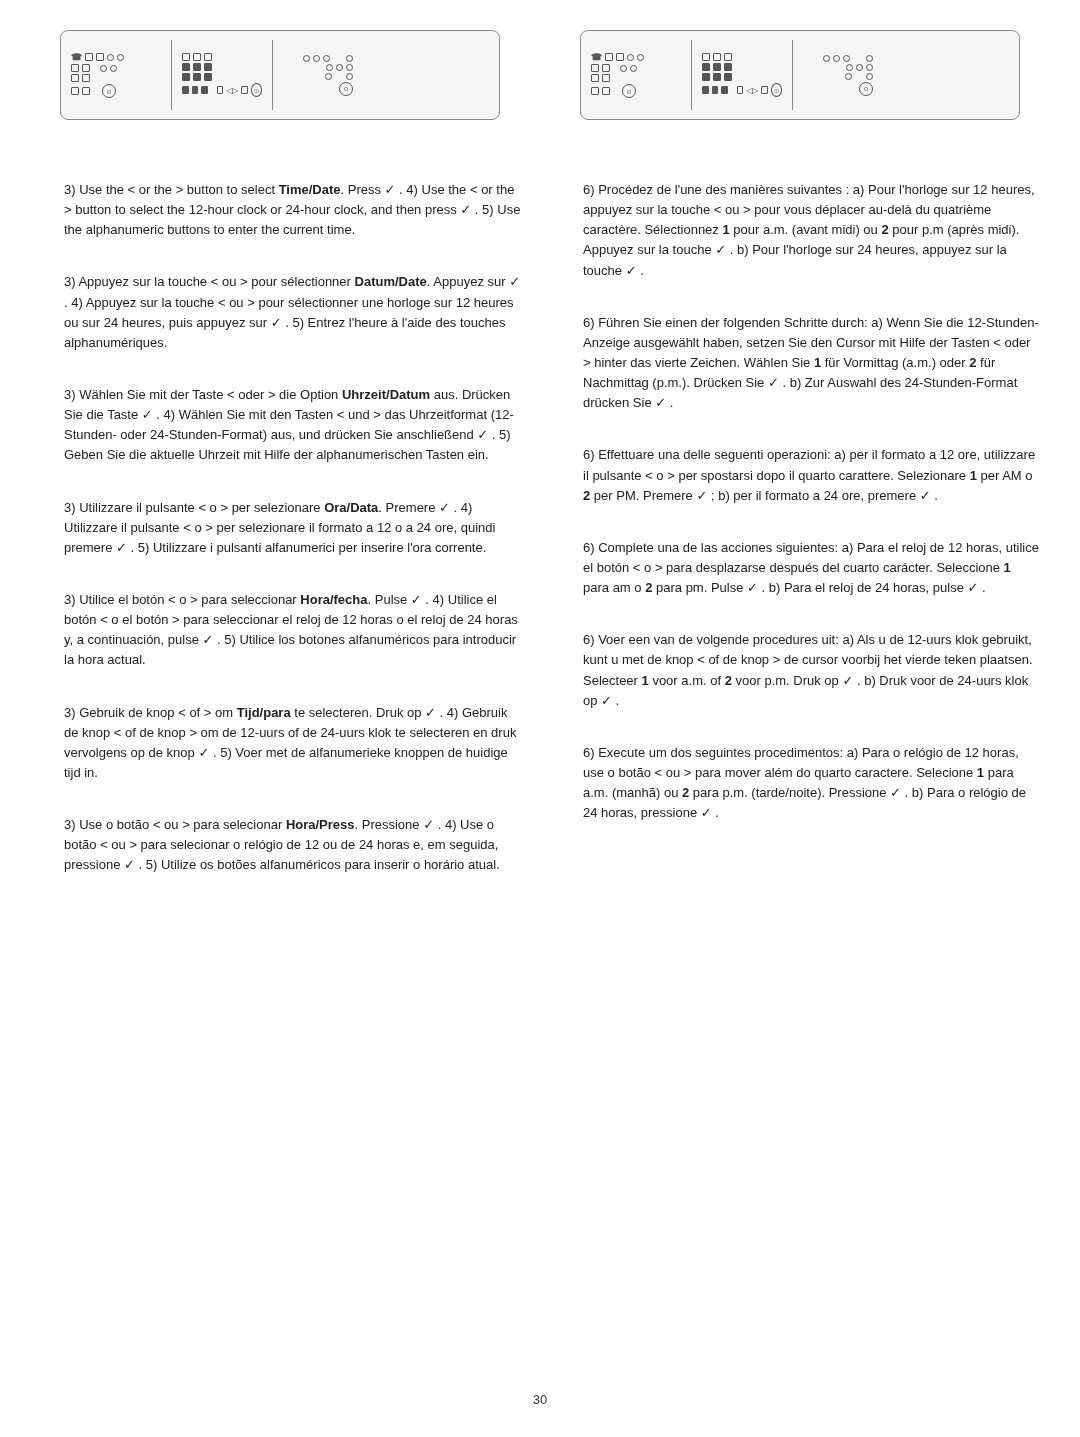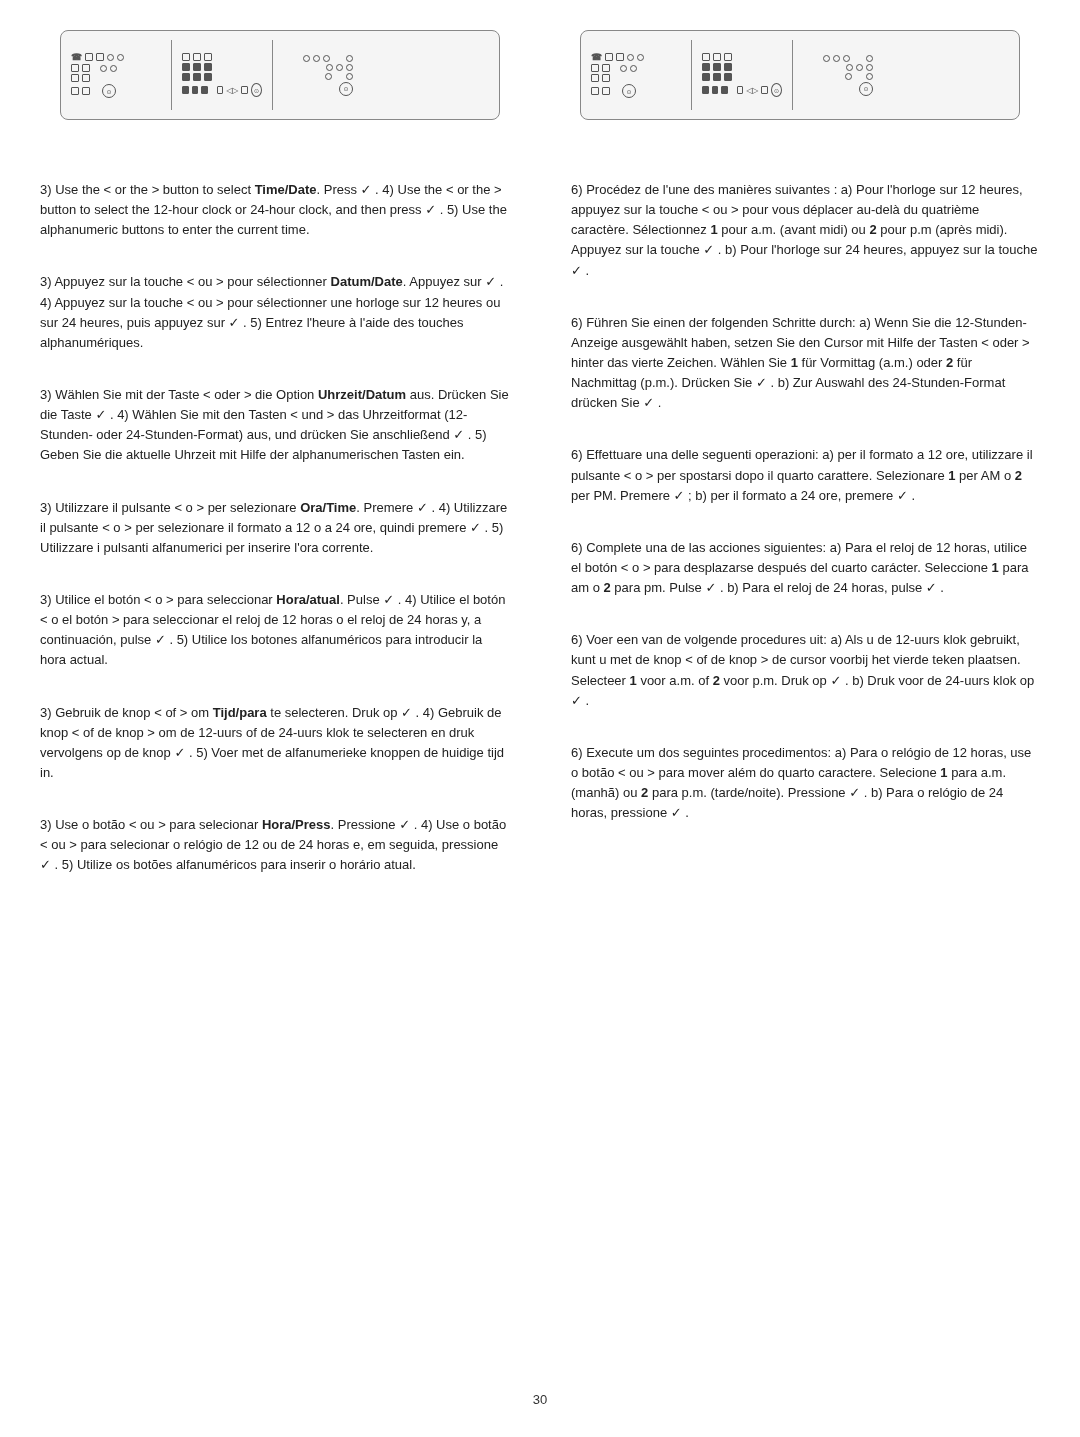--- a/index.html
+++ b/index.html
@@ -84,20 +84,21 @@
       width: 1px;
       height: 70px;
       background: #888;
       margin: 0 6px;
     }
 
     
     .content-area {
       display: flex;
       gap: 2px;
+      margin-left: 24px;
     }
 
     .col-left {
       width: 50%;
       padding-right: 30px;
     }
 
     .col-right {
       width: 50%;
       padding-left: 30px;
@@ -318,27 +319,27 @@
       </div>
 
       <div class="instruction-block">
         <p>
           3) Wählen Sie mit der Taste &lt; oder &gt; die Option <strong>Uhrzeit/Datum</strong> aus. Drücken Sie die Taste ✓ . 4) Wählen Sie mit den Tasten &lt; und &gt; das Uhrzeitformat (12-Stunden- oder 24-Stunden-Format) aus, und drücken Sie anschließend ✓ . 5) Geben Sie die aktuelle Uhrzeit mit Hilfe der alphanumerischen Tasten ein.
         </p>
       </div>
 
       <div class="instruction-block">
         <p>
-          3) Utilizzare il pulsante &lt; o &gt; per selezionare <strong>Ora/Time</strong>. Premere ✓ . 4) Utilizzare il pulsante &lt; o &gt; per selezionare il formato a 12 o a 24 ore, quindi premere ✓ . 5) Utilizzare i pulsanti alfanumerici per inserire l'ora corrente.
-        </p>
-      </div>
-
-      <div class="instruction-block">
-        <p>
-          3) Utilice el botón &lt; o &gt; para seleccionar <strong>Hora/atual</strong>. Pulse ✓ . 4) Utilice el botón &lt; o el botón &gt; para seleccionar el reloj de 12 horas o el reloj de 24 horas y, a continuación, pulse ✓ . 5) Utilice los botones alfanuméricos para introducir la hora actual.
+          3) Utilizzare il pulsante &lt; o &gt; per selezionare <strong>Ora/Data</strong>. Premere ✓ . 4) Utilizzare il pulsante &lt; o &gt; per selezionare il formato a 12 o a 24 ore, quindi premere ✓ . 5) Utilizzare i pulsanti alfanumerici per inserire l'ora corrente.
+        </p>
+      </div>
+
+      <div class="instruction-block">
+        <p>
+          3) Utilice el botón &lt; o &gt; para seleccionar <strong>Hora/fecha</strong>. Pulse ✓ . 4) Utilice el botón &lt; o el botón &gt; para seleccionar el reloj de 12 horas o el reloj de 24 horas y, a continuación, pulse ✓ . 5) Utilice los botones alfanuméricos para introducir la hora actual.
         </p>
       </div>
 
       <div class="instruction-block">
         <p>
           3) Gebruik de knop &lt; of &gt; om <strong>Tijd/para</strong> te selecteren. Druk op ✓ . 4) Gebruik de knop &lt; of de knop &gt; om de 12-uurs of de 24-uurs klok te selecteren en druk vervolgens op de knop ✓ . 5) Voer met de alfanumerieke knoppen de huidige tijd in.
         </p>
       </div>
 
       <div class="instruction-block">

